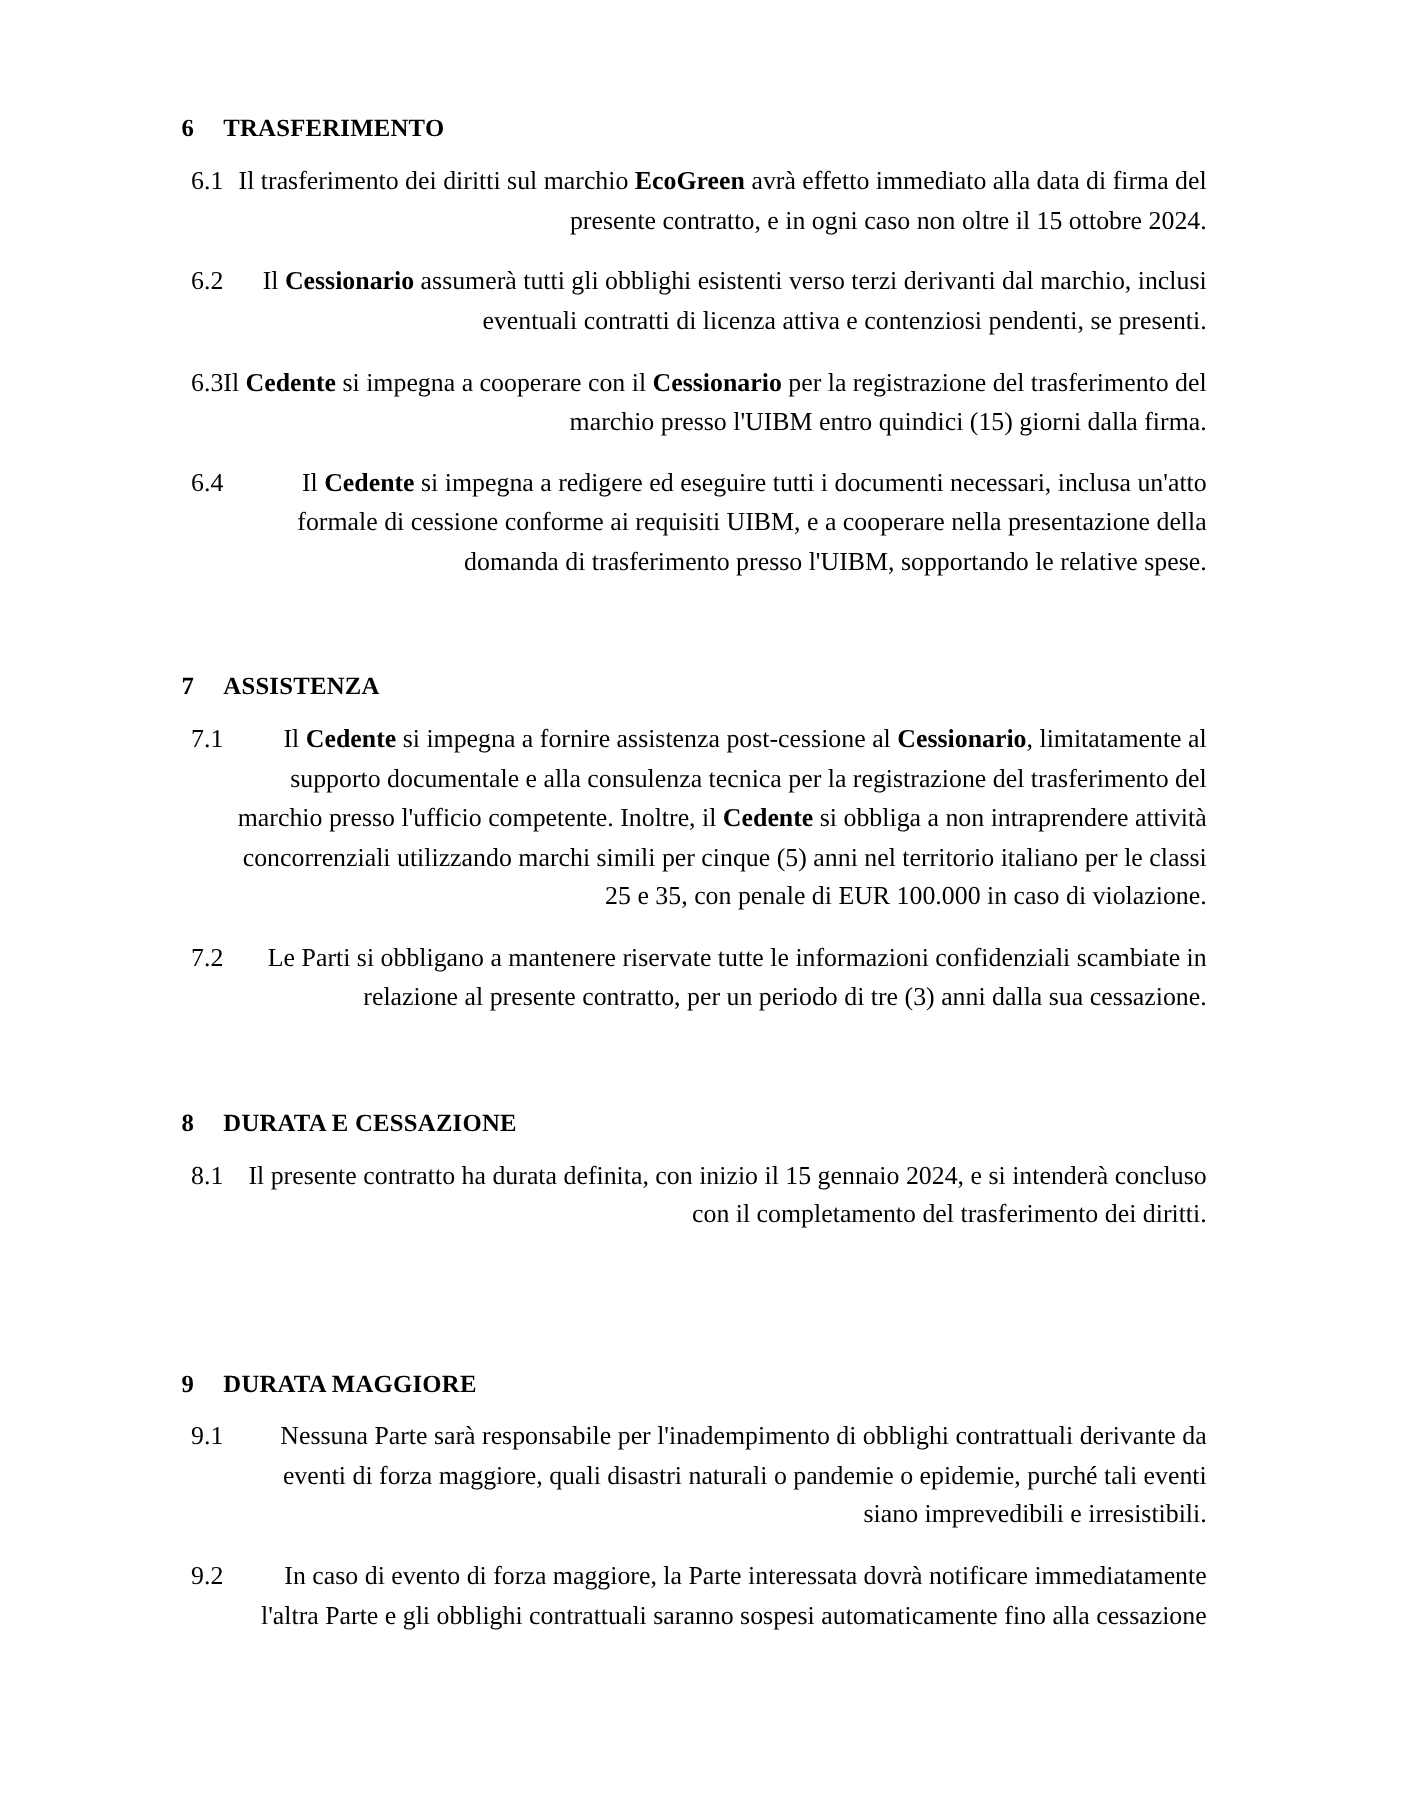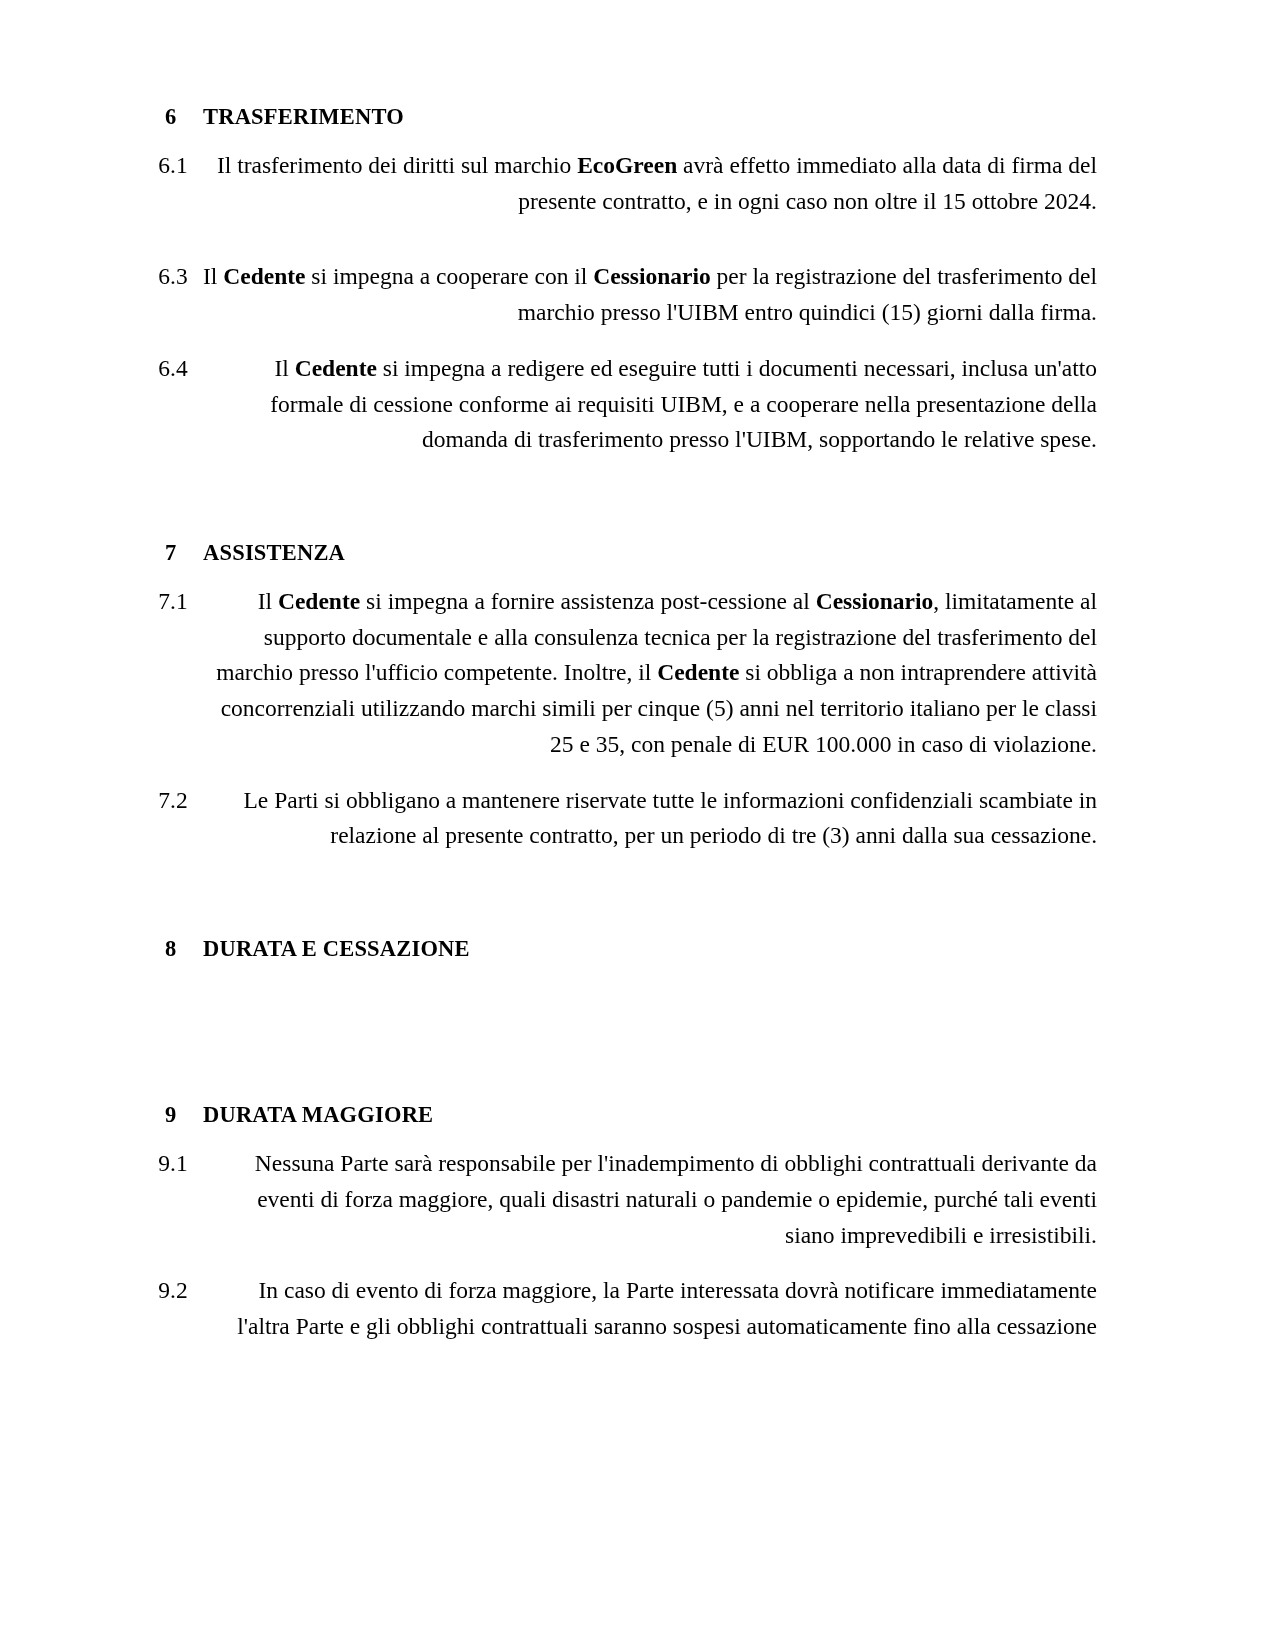--- a/index.html
+++ b/index.html
@@ -48,21 +48,21 @@
   .clause {
     display: flex;
     align-items: baseline;
     font-size: 23.5px;
     line-height: 1.52;
     margin: 0;
   }
   .clause .clause-num {
     width: 60px;
     flex: 0 0 60px;
-    text-align: center;
+    text-align: right;
     box-sizing: border-box;
   }
   .clause .clause-text {
     flex: 1 1 auto;
     text-align: right;
   }
   .clause .clause-text b {
     font-weight: bold;
   }
 
@@ -79,20 +79,24 @@
       <div class="section-heading">
         <span class="sec-num">6</span>
         <span class="sec-title">TRASFERIMENTO</span>
       </div>
       <div class="gap-after-heading"></div>
       <div class="clause">
         <span class="clause-num">6.1</span>
         <span class="clause-text"><span>Il trasferimento dei diritti sul marchio </span><b>EcoGreen</b><span> avrà effetto immediato alla data di firma del presente contratto, e in ogni caso non oltre il 15 ottobre 2024.</span></span>
       </div>
       <div class="gap-between-clauses"></div>
+      <div class="clause">
+        <span class="clause-num">6.2</span>
+        <span class="clause-text"><span>Il </span><b>Cessionario</b><span> assumerà tutti gli obblighi esistenti verso terzi derivanti dal marchio, inclusi eventuali contratti di licenza attiva e contenziosi pendenti, se presenti.</span></span>
+      </div>
       <div class="gap-between-clauses"></div>
       <div class="clause">
         <span class="clause-num">6.3</span>
         <span class="clause-text"><span>Il </span><b>Cedente</b><span> si impegna a cooperare con il </span><b>Cessionario</b><span> per la registrazione del trasferimento del marchio presso l'UIBM entro quindici (15) giorni dalla firma.</span></span>
       </div>
       <div class="gap-between-clauses"></div>
       <div class="clause">
         <span class="clause-num">6.4</span>
         <span class="clause-text"><span>Il </span><b>Cedente</b><span> si impegna a redigere ed eseguire tutti i documenti necessari, inclusa un'atto formale di cessione conforme ai requisiti UIBM, e a cooperare nella presentazione della domanda di trasferimento presso l'UIBM, sopportando le relative spese.</span></span>
       </div>
@@ -110,20 +114,24 @@
       <div class="clause">
         <span class="clause-num">7.2</span>
         <span class="clause-text"><span>Le Parti si obbligano a mantenere riservate tutte le informazioni confidenziali scambiate in relazione al presente contratto, per un periodo di tre (3) anni dalla sua cessazione.</span></span>
       </div>
       <div class="gap-between-sections"></div>
       <div class="section-heading">
         <span class="sec-num">8</span>
         <span class="sec-title">DURATA E CESSAZIONE</span>
       </div>
       <div class="gap-after-heading"></div>
+      <div class="clause">
+        <span class="clause-num">8.1</span>
+        <span class="clause-text"><span>Il presente contratto ha durata definita, con inizio il 15 gennaio 2024, e si intenderà concluso con il completamento del trasferimento dei diritti.</span></span>
+      </div>
       <div class="gap-between-clauses"></div>
       <div class="gap-between-clauses"></div>
       <div class="gap-between-sections"></div>
       <div class="section-heading">
         <span class="sec-num">9</span>
         <span class="sec-title">DURATA MAGGIORE</span>
       </div>
       <div class="gap-after-heading"></div>
       <div class="clause">
         <span class="clause-num">9.1</span>

